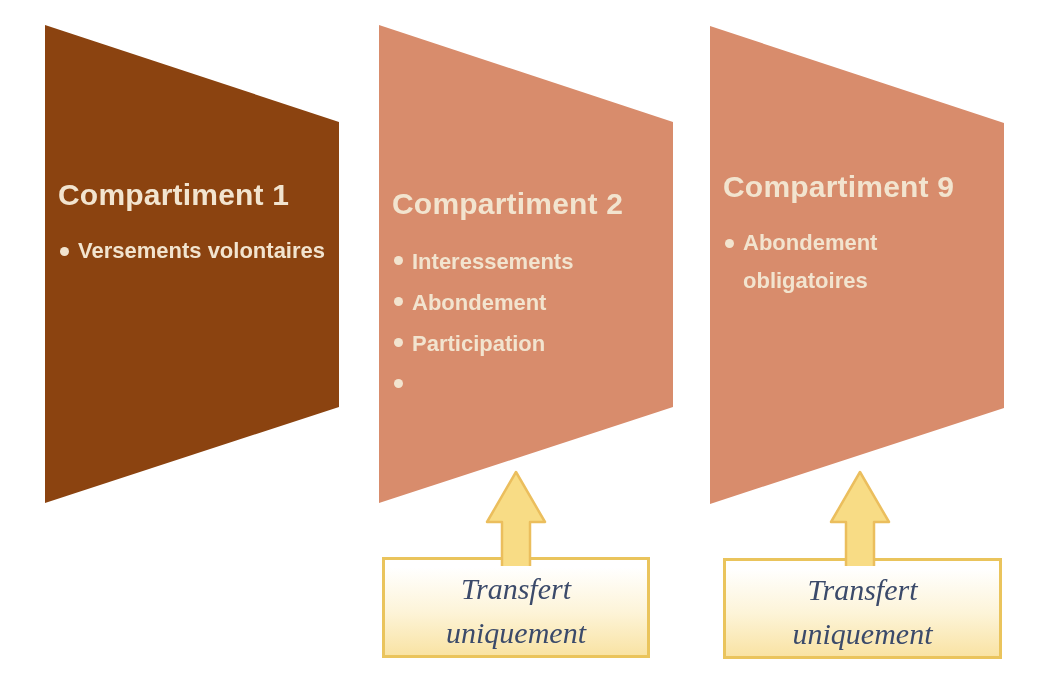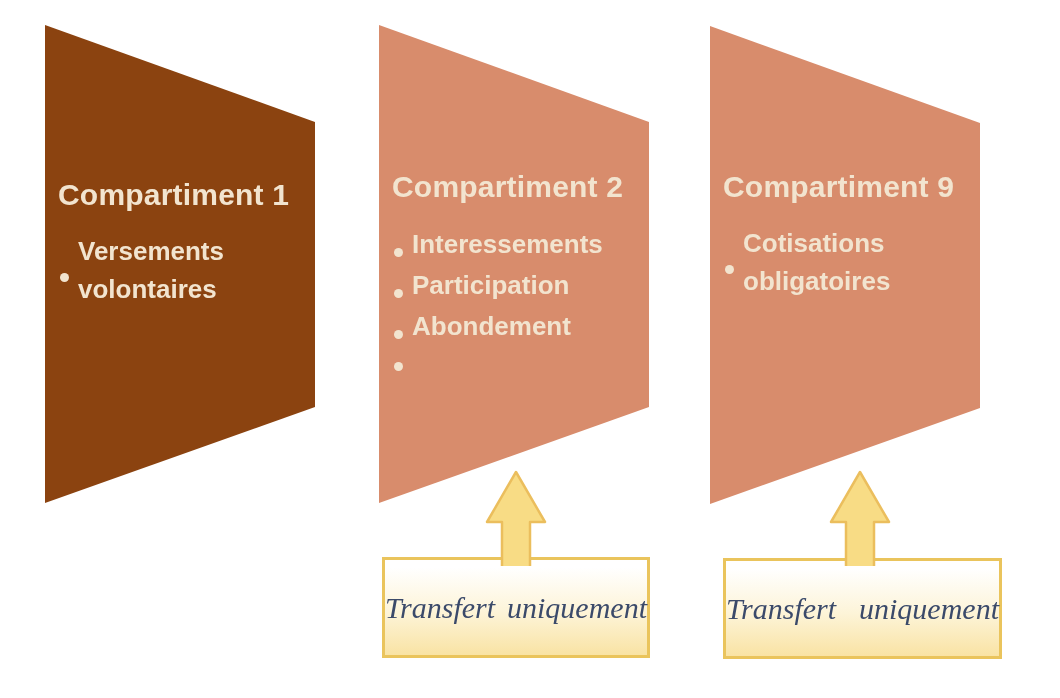--- a/index.html
+++ b/index.html
@@ -9,77 +9,77 @@
     width: 1060px;
     height: 698px;
     background: #ffffff;
     overflow: hidden;
     font-family: "Liberation Sans", sans-serif;
   }
 
   
   .compartment {
     position: absolute;
-    width: 270px;
+    width: 294px;
     height: 478px;
   }
   .c1 { left: 45px;  top: 25px; }
   .c2 { left: 379px; top: 25px; }
   .c3 { left: 710px; top: 26px; }
   .pennant {
     position: absolute;
     left: 0; top: 0;
     width: 100%; height: 100%;
     display: block;
   }
   .content {
     position: absolute;
     left: 13px;
     width: 272px;
     color: #F2E4CF;
   }
   .c1 .content { top: 153px; }
-  .c2 .content { top: 145px; }
+  .c2 .content { top: 162px; }
   .c3 .content { top: 144px; }
   .title {
     font-size: 30px;
     font-weight: bold;
     line-height: 34px;
     letter-spacing: 0.2px;
     margin-bottom: 20px;
     white-space: nowrap;
   }
   .bullets {
     list-style: none;
   }
   .bullets li {
     display: flex;
-    align-items: center;
-    font-size: 26px;
+    align-items: flex-start;
+    font-size: 22px;
     font-weight: bold;
     line-height: 38px;
   }
   .c2 .bullets li { line-height: 41px; }
   .bullet-dot {
     flex: 0 0 auto;
     width: 9px; height: 9px;
     border-radius: 50%;
     background: #F2E4CF;
     margin: 15px 9px 0 2px;
   }
 
   
   .transfer-box {
     position: absolute;
     height: 101px;
     border: 3px solid #EAC45C;
     background: linear-gradient(180deg, #FFFFFF 8%, #FDF4D8 55%, #F9E3A4 100%);
     display: flex;
-    flex-direction: row;
-    justify-content: space-between;
+    flex-direction: column;
+    justify-content: flex-end;
     align-items: center;
     z-index: 1;
   }
   .tb1 { left: 382px; top: 557px; width: 268px; }
   .tb2 { left: 723px; top: 558px; width: 279px; }
   .transfer-line {
     font-family: "Liberation Serif", serif;
     font-style: italic;
     font-size: 30px;
     line-height: 44px;
@@ -128,43 +128,43 @@
     </svg>
     <div class="content">
       <div class="title">Compartiment 2</div>
       <ul class="bullets">
         <li>
           <span class="bullet-dot"></span>
           <span>Interessements</span>
         </li>
         <li>
           <span class="bullet-dot"></span>
-          <span>Participation</span>
+          <span>Abondement</span>
         </li>
         <li>
           <span class="bullet-dot"></span>
-          <span>Abondement</span>
+          <span>Participation</span>
         </li>
         <li>
           <span class="bullet-dot"></span>
         </li>
       </ul>
     </div>
   </div>
 
   <div class="compartment c3">
     <svg class="pennant" viewBox="0 0 297 478" preserveAspectRatio="none">
       <polygon points="0,0 297,97 297,382 0,478" fill="#D88C6C"></polygon>
     </svg>
     <div class="content">
       <div class="title">Compartiment 9</div>
       <ul class="bullets">
         <li>
           <span class="bullet-dot"></span>
-          <span>Cotisations obligatoires</span>
+          <span>Abondement obligatoires</span>
         </li>
       </ul>
     </div>
   </div>
 
   <div class="transfer-box tb1">
     <div class="transfer-line">Transfert</div>
     <div class="transfer-line">uniquement</div>
   </div>
   <svg class="up-arrow a1" viewBox="0 0 62 96">

